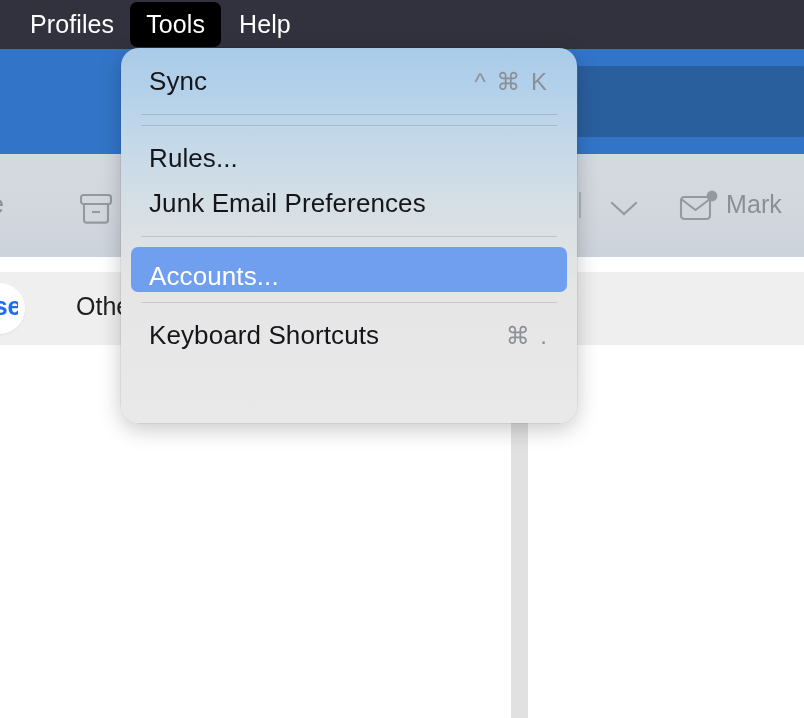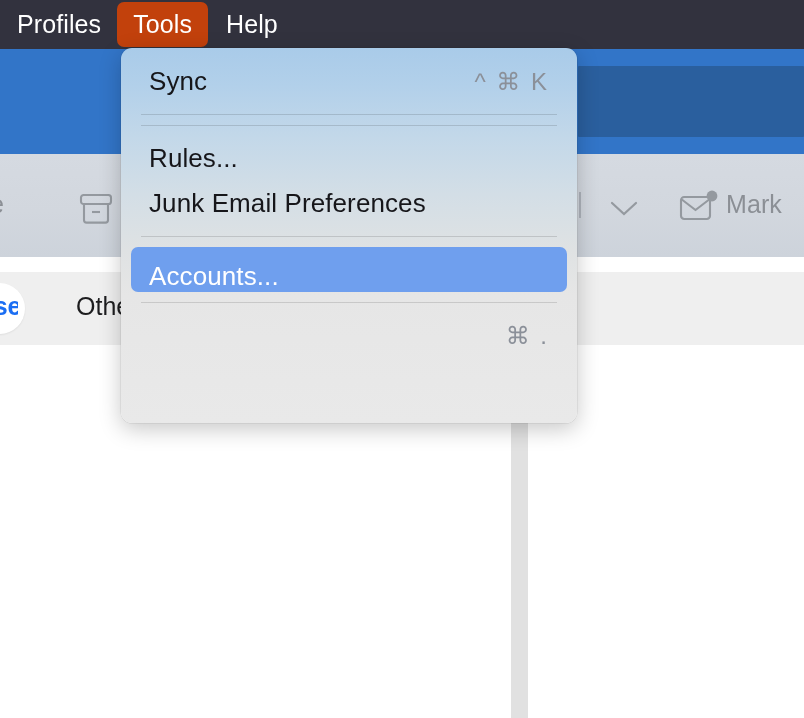--- a/index.html
+++ b/index.html
@@ -175,48 +175,48 @@
   
   .menubar {
     position: absolute;
     left: 0;
     top: 0;
     width: 804px;
     height: 49px;
     background: #32323e;
     display: flex;
     align-items: center;
-    padding-left: 11px;
+    padding-left: 24px;
     box-sizing: border-box;
   }
   .menubar-item {
     font-size: 25px;
     color: #ffffff;
     padding: 8px 16px;
     border-radius: 7px;
     margin-right: 2px;
     white-space: nowrap;
     letter-spacing: 0.1px;
   }
   .menubar-item.first {
     padding-left: 6px;
     padding-right: 14px;
   }
   .menubar-item.active {
-    background: #c2410c;
+    background: #000000;
   }
 
   
   .menu-panel {
     position: absolute;
     left: 121px;
     top: 48px;
     width: 456px;
     height: 375px;
-    border-radius: 11px;
+    border-radius: 18px;
     background: linear-gradient(180deg,
         #a9cbe9 0%,
         #b2d0ea 10%,
         #c3d8e9 24%,
         #d3dee6 39%,
         #dfe2e3 54%,
         #e6e6e6 66%,
         #e9e9e9 100%);
     box-shadow: 0 6px 22px rgba(0,0,0,0.22), 0 0 0 0.5px rgba(0,0,0,0.10);
     padding-top: 8px;
@@ -347,17 +347,18 @@
 
     <div class="menu-sep"></div>
 
     <div class="menu-row selected">
       <span class="label">Accounts...</span>
     </div>
 
     <div class="menu-sep"></div>
 
     <div class="menu-row">
+      <span class="label">Keyboard Shortcuts</span>
       <span class="shortcut">⌘ .</span>
     </div>
   </div>
 
 </div>
 
 </body></html>

